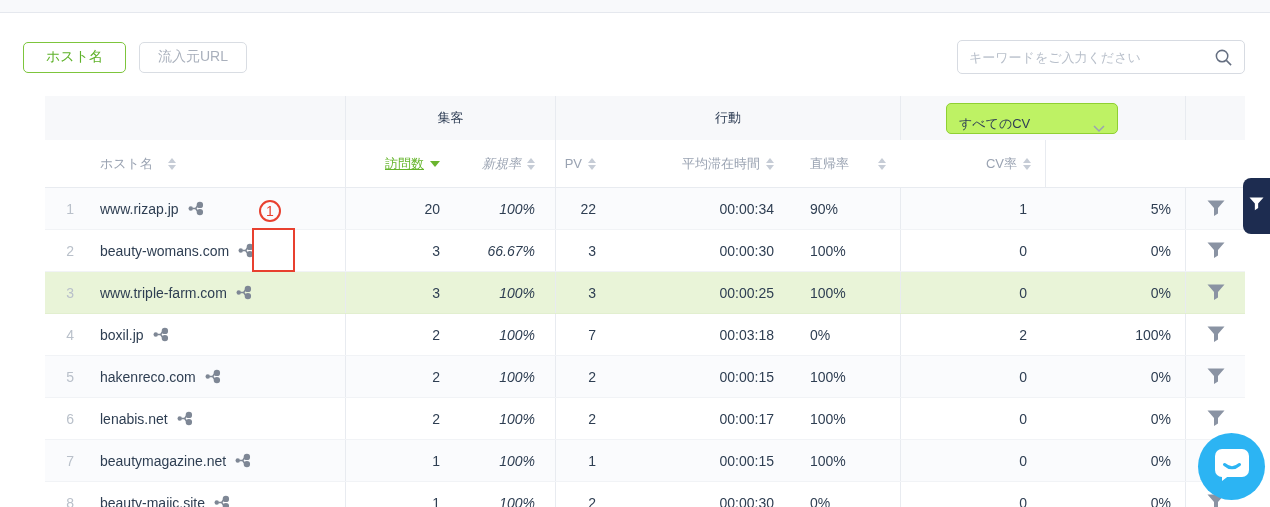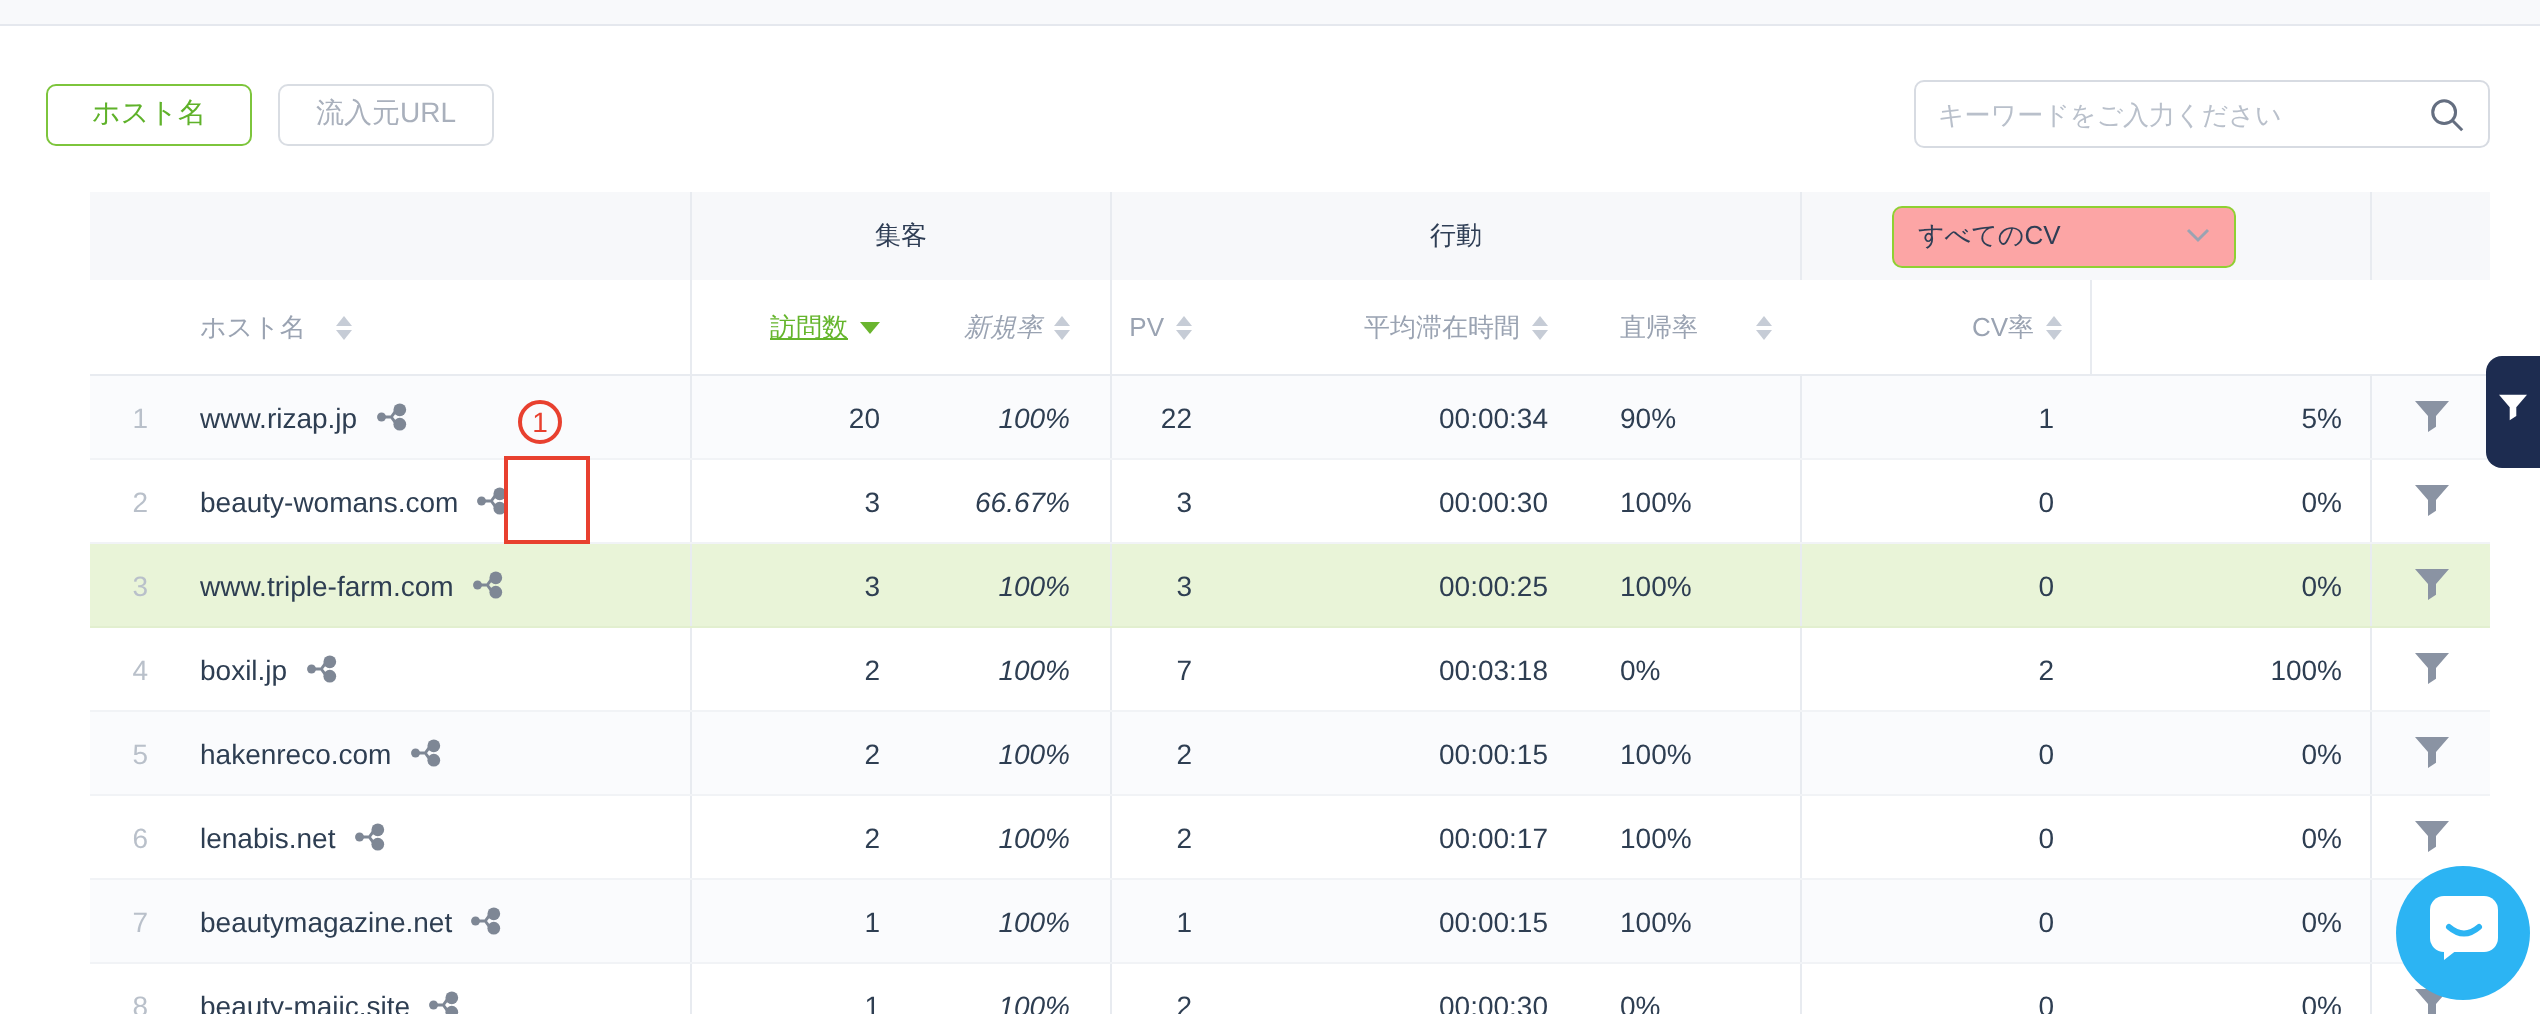--- a/index.html
+++ b/index.html
@@ -54,22 +54,22 @@
   .tri-up { width:0; height:0; border-left:4px solid transparent; border-right:4px solid transparent;
     border-bottom:5px solid #c6ccd6; }
   .tri-dn { width:0; height:0; border-left:4px solid transparent; border-right:4px solid transparent;
     border-top:5px solid #c6ccd6; }
   .tri-dn-green { width:0; height:0; border-left:5px solid transparent; border-right:5px solid transparent;
     border-top:6px solid #6ab52e; }
   .share { display:flex; cursor:pointer; }
 
   
   .cv-dd { width:172px; height:31px; margin-left:45px; margin-right:auto;
-    border:1.5px solid #8fd032; border-radius:5px; background:#fca5a5;
-    display:flex; align-items:center; padding:0 12px; font-size:13px; color:#2f3e55; cursor:pointer; }
+    border:1.5px solid #8fd032; border-radius:5px; background:#bef264;
+    display:flex; align-items:flex-end; padding:0 12px; font-size:13px; color:#2f3e55; cursor:pointer; }
   .cv-dd .chev { margin-left:auto; display:flex; }
 
   
   .annot-circle { position:absolute; left:259px; top:200px; width:22px; height:22px;
     border:2px solid #e8402f; border-radius:50%; color:#e8402f; font-size:14px;
     display:flex; align-items:center; justify-content:center; z-index:4; }
   .annot-box { position:absolute; left:252px; top:228px; width:43px; height:44px;
     border:2px solid #e8402f; z-index:4; }
   .side-tab { position:absolute; right:0; top:178px; width:27px; height:56px;
     background:#1d2c50; border-radius:8px 0 0 8px; display:flex; align-items:center;

